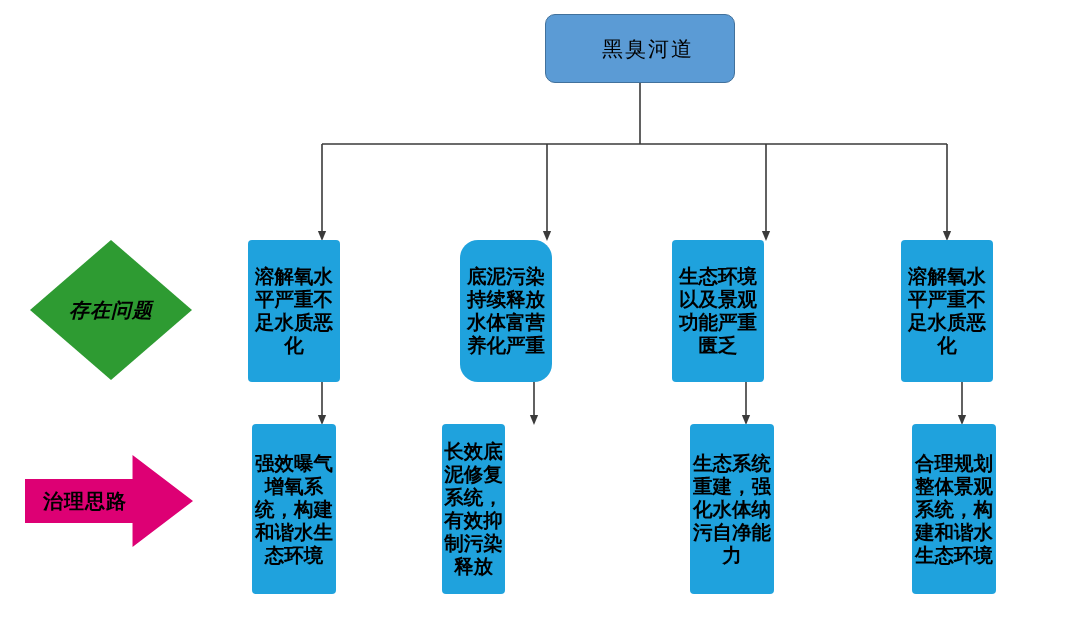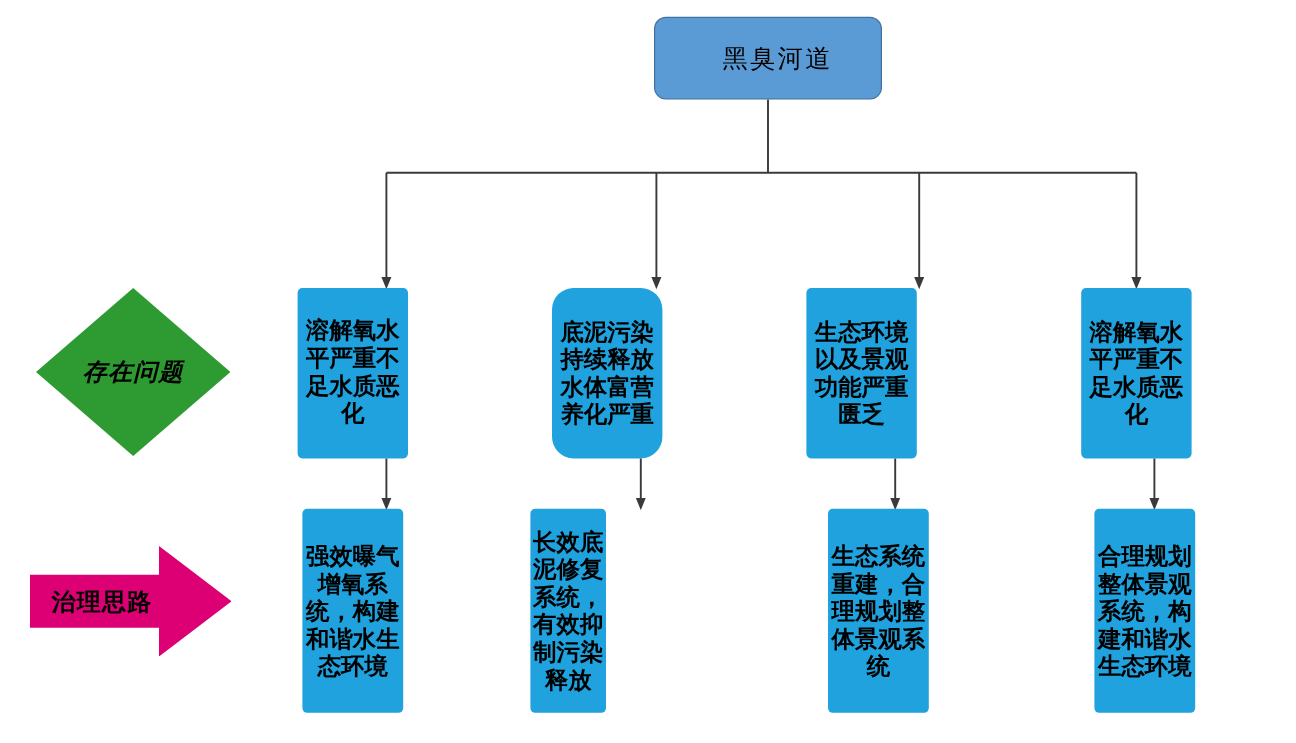--- a/index.html
+++ b/index.html
@@ -108,19 +108,19 @@
     <span class="boxtext">溶解氧水平严重不足水质恶化</span>
   </div>
 
   <div class="node bluebox solution s1">
     <span class="boxtext">强效曝气增氧系统，构建和谐水生态环境</span>
   </div>
   <div class="node bluebox solution s2">
     <span class="boxtext">长效底泥修复系统，有效抑制污染释放</span>
   </div>
   <div class="node bluebox solution s3">
-    <span class="boxtext">生态系统重建，合理规划整体景观系统</span>
+    <span class="boxtext">生态系统重建，强化水体纳污自净能力</span>
   </div>
   <div class="node bluebox solution s4">
     <span class="boxtext">合理规划整体景观系统，构建和谐水生态环境</span>
   </div>
 
 </div>
 
 </body></html>

